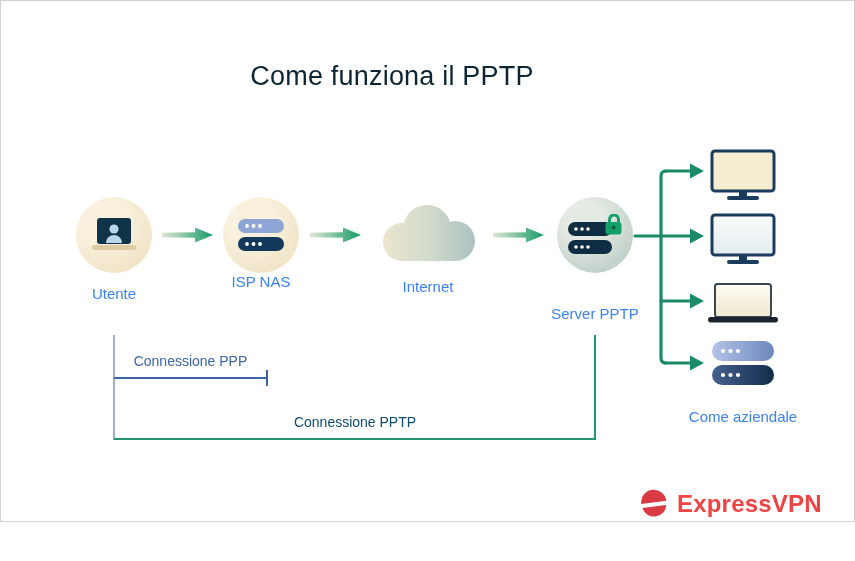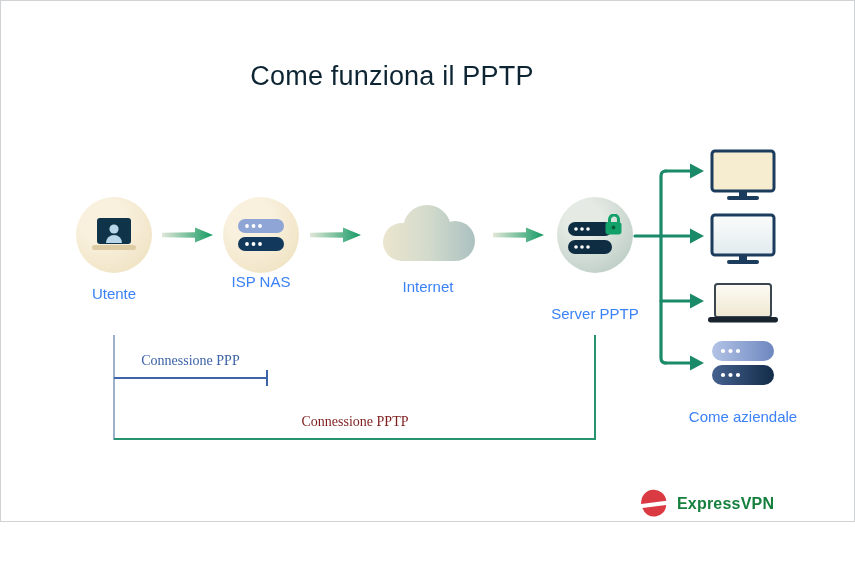--- a/index.html
+++ b/index.html
@@ -44,26 +44,26 @@
   #dev-server { left:709px; top:338px; }
   #lbl-rete   { left:658px; top:407px; width:168px; }
 
   .line { position:absolute; }
   #vline-left { left:112px; top:334px; width:2px;  height:105px; background:#9cb0c9; }
   #ppp-line   { left:113px; top:376px; width:153px; height:2px;  background:#3d63a8; }
   #ppp-tick   { left:265px; top:369px; width:2px;  height:16px;  background:#3d63a8; }
   #pptp-line  { left:113px; top:437px; width:482px; height:2px;  background:#27946f; }
   #pptp-tick  { left:593px; top:334px; width:2px;  height:105px; background:#27946f; }
 
-  .conn-label { position:absolute; font-size:14px; text-align:center;font-family:Liberation Serif, serif; }
+  .conn-label { position:absolute; font-size:14px; text-align:center; }
   #lbl-ppp  { left:113px; top:352px; width:153px; color:#3d63a8; }
-  #lbl-pptp { left:113px; top:413px; width:482px; color:#7f1d1d; }
+  #lbl-pptp { left:113px; top:413px; width:482px; color:#0c4a6e; }
 
   #logo { left:638px; top:488px; display:flex; align-items:center; gap:8px; }
-  .logo-text { font-size:16px; font-weight:bold; color:#15803d; letter-spacing:0.2px; }
+  .logo-text { font-size:24px; font-weight:bold; color:#ef4444; letter-spacing:0.2px; }
 </style>
 </head>
 <body>
 
 <div class="canvas">
 
   <svg width="0" height="0" style="position:absolute" aria-hidden="true">
     <defs>
       <linearGradient id="gArrow" x1="0" y1="0" x2="1" y2="0">
         <stop offset="0" stop-color="#e0e7d9"></stop>

